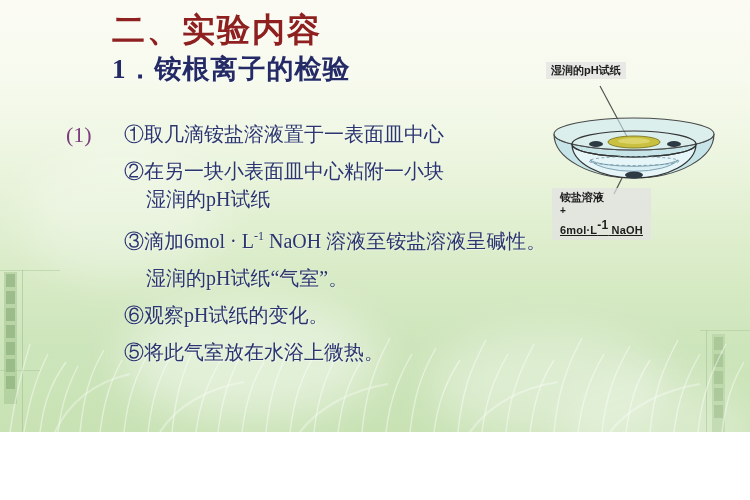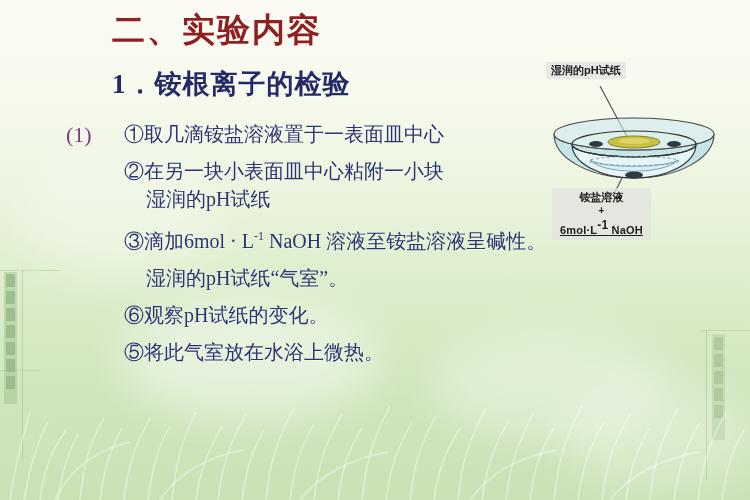--- a/index.html
+++ b/index.html
@@ -9,21 +9,21 @@
   body {
     width: 750px;
     height: 500px;
     overflow: hidden;
     font-family: "Liberation Serif", "DejaVu Serif", serif;
   }
 
   #slide {
     position: relative;
     width: 750px;
-    height: 500px;
+    height: 432px;
     overflow: hidden;
     background: linear-gradient(to bottom,
         #fbfbf4 0%,
         #f7faee 18%,
         #eef6e2 34%,
         #e2f0d2 50%,
         #d6eac4 66%,
         #cde5bb 80%,
         #c8e2b4 100%);
   }
@@ -85,21 +85,21 @@
     font-size: 33px;
     font-weight: bold;
     letter-spacing: 2px;
     color: #8e2020;
     text-shadow: 1px 1px 0 rgba(255,255,255,.5);
     white-space: nowrap;
   }
   .subtitle {
     position: absolute;
     left: 112px;
-    top: 66px;
+    top: 51px;
     font-size: 27px;
     font-weight: bold;
     letter-spacing: 1px;
     color: #232a66;
     text-shadow: 1px 1px 0 rgba(255,255,255,.45);
     white-space: nowrap;
   }
 
   
   .marker {
@@ -147,21 +147,20 @@
     font-weight: bold;
     color: #1c1c1c;
     background: rgba(226,226,226,0.72);
     padding: 1px 5px;
     white-space: nowrap;
     font-family: "Liberation Sans", "DejaVu Sans", sans-serif;
   }
   .dlabel.top { left: 18px; top: 0px; }
   .dlabel.bottom {
     left: 24px; top: 126px;
-    text-align: center;
     line-height: 14px;
     padding: 2px 8px 3px;
   }
   .dlabel.bottom .plus { font-size: 10px; }
   .dlabel.bottom .formula { font-weight: bold; font-size: 11px; letter-spacing: .2px; text-decoration: underline; }
 </style>
 </head>
 <body>
 
 <div id="slide">

